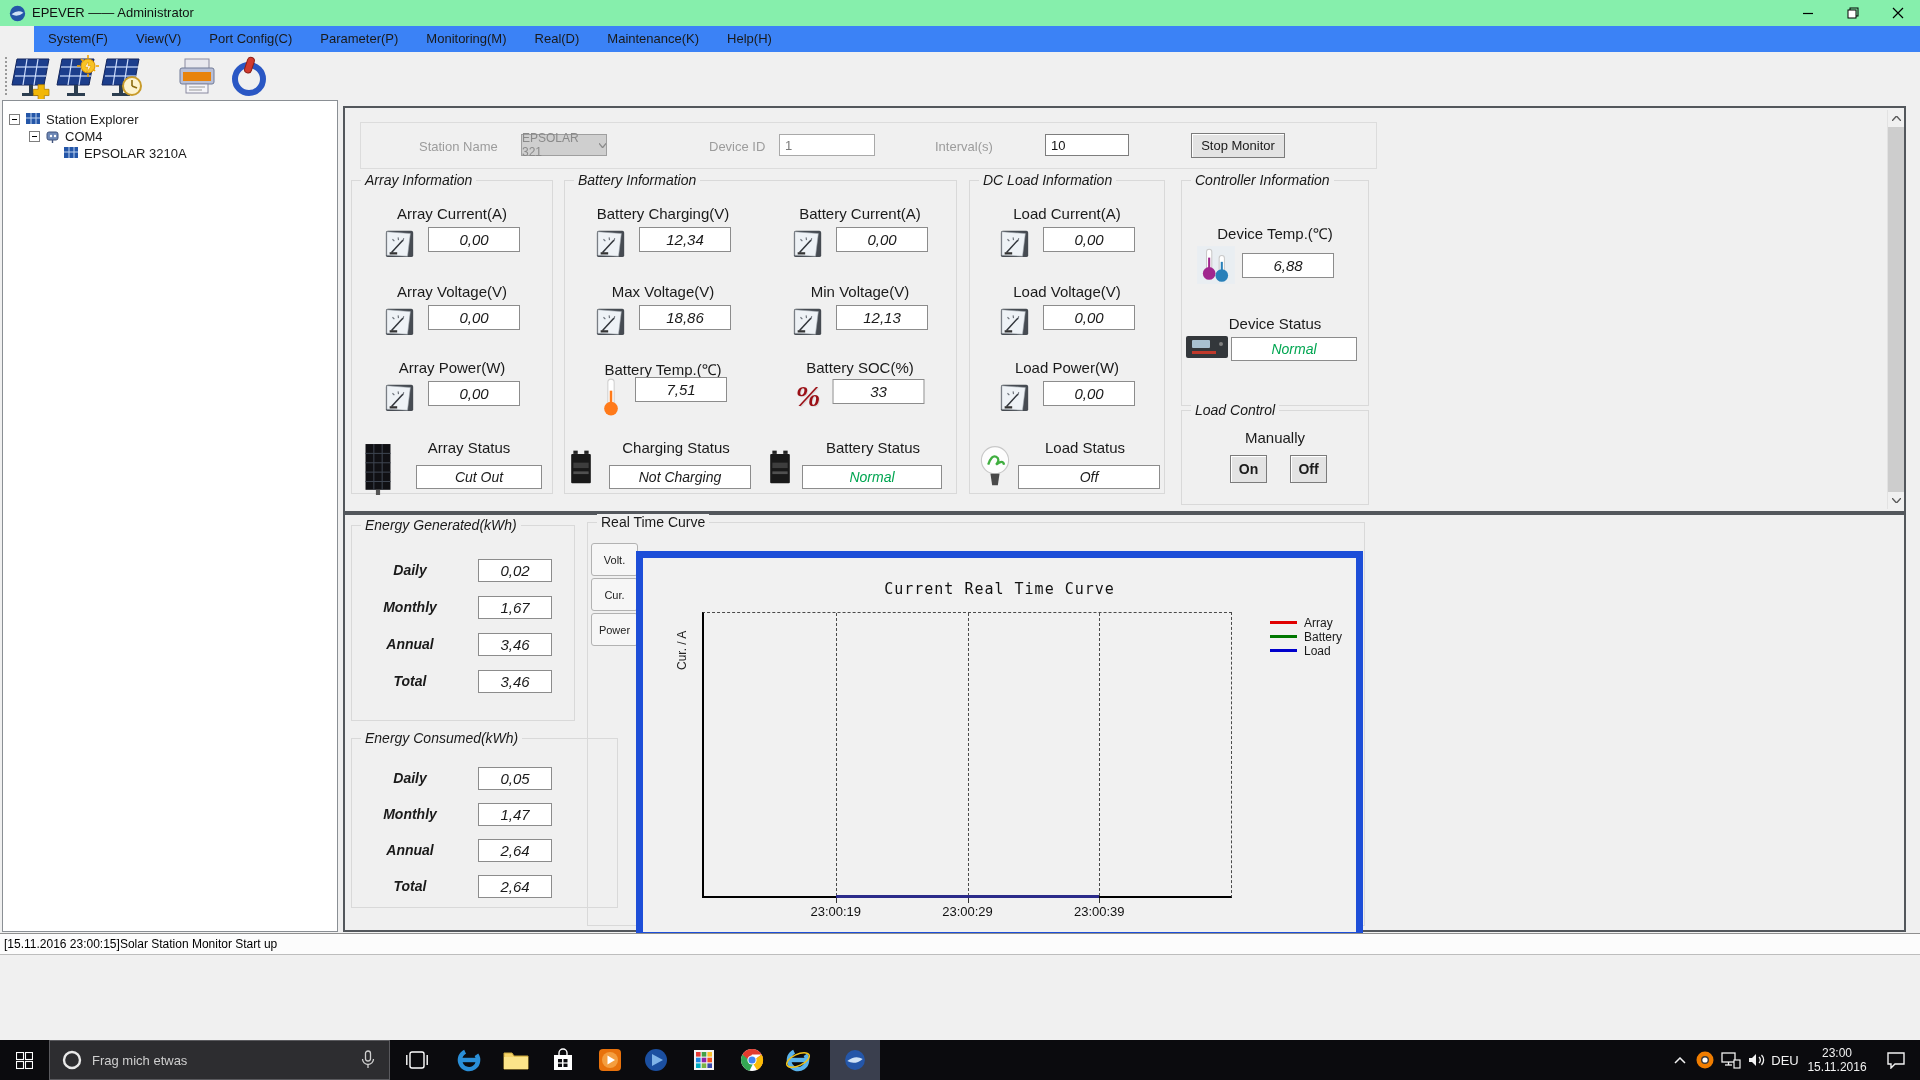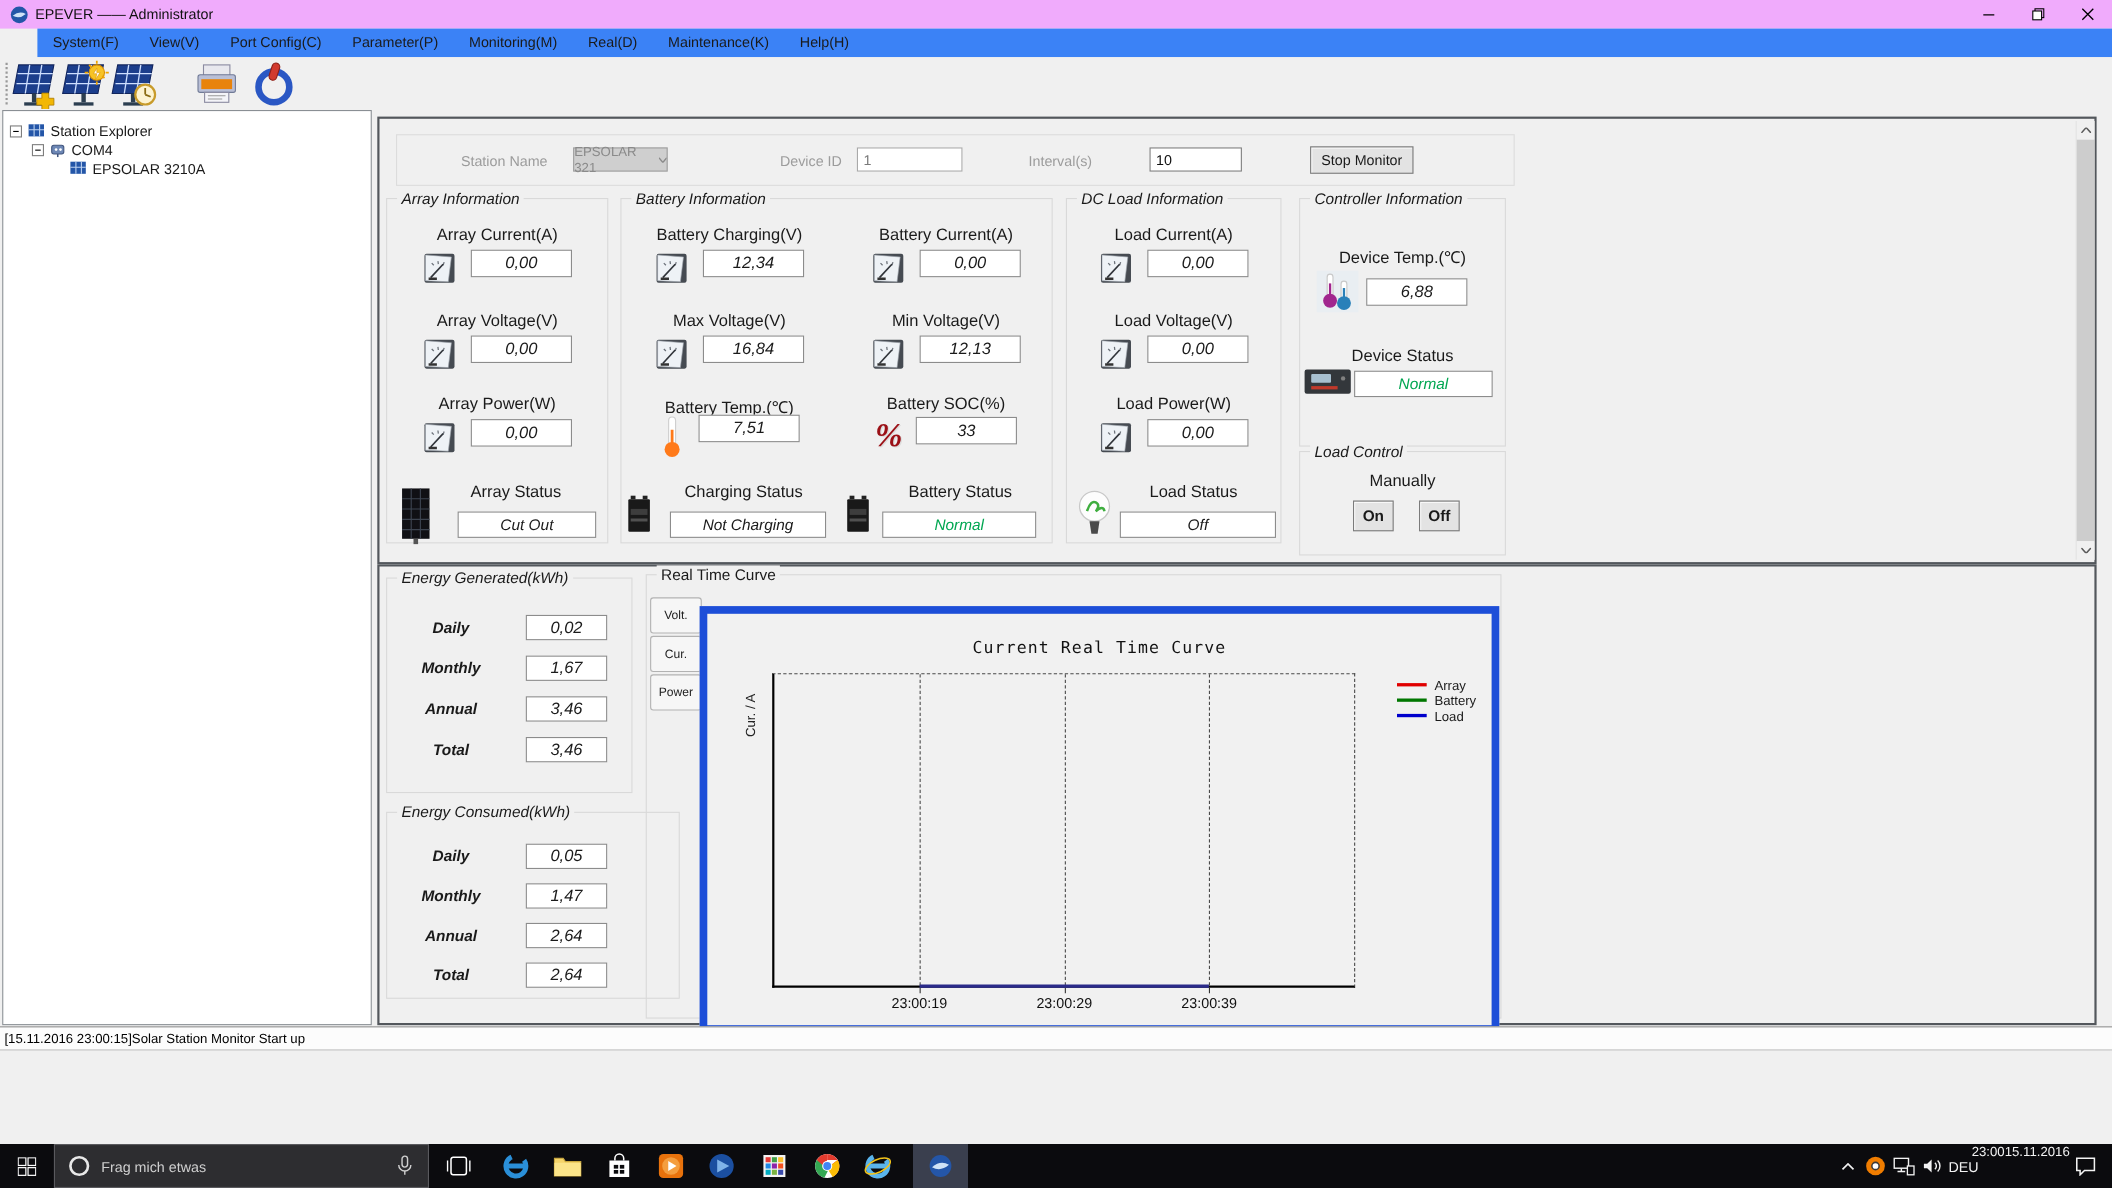--- a/index.html
+++ b/index.html
@@ -1,21 +1,21 @@
 <!DOCTYPE html>
 <html><head>
 <meta charset="utf-8">
 <style>
   * { margin:0; padding:0; box-sizing:border-box; }
   html,body { width:1920px; height:1080px; overflow:hidden; }
   body { font-family:"Liberation Sans", sans-serif; background:#f0f0f0; color:#1a1a1a; position:relative; }
   .abs { position:absolute; }
 
   
-  .titlebar { position:absolute; left:0; top:0; width:1920px; height:26px; background:#f0abfc; }
+  .titlebar { position:absolute; left:0; top:0; width:1920px; height:26px; background:#86efac; }
   .titlebar .title { position:absolute; left:32px; top:0; line-height:26px; font-size:13px; color:#111; }
   .applogo { position:absolute; left:9px; top:5px; width:17px; height:17px; }
   .wbtn { position:absolute; top:0; width:45px; height:26px; display:flex; align-items:center; justify-content:center; }
   .menubar { position:absolute; left:0; top:26px; width:1920px; height:26px; background:#3b82f6; display:flex; padding-left:0;margin-left:34px; }
   .menubar .mitem { padding:0 14px; line-height:26px; font-size:13px; color:#1a1a1a; }
   .toolbar { position:absolute; left:0; top:52px; width:1920px; height:48px; background:#f0f0f0; }
   .grip { position:absolute; left:5px; top:5px; height:38px; border-left:2px dotted #9a9a9a; }
   .tbtn { position:absolute; top:3px; width:44px; height:44px; }
 
   
@@ -72,21 +72,21 @@
   .statusbar { position:absolute; left:0; top:933px; width:1920px; height:22px; background:#fcfcfc; border-top:1px solid #8f8f8f; border-bottom:1px solid #bdbdbd; font-size:12px; line-height:20px; padding-left:4px; color:#000; }
 
   
   .taskbar { position:absolute; left:0; top:1040px; width:1920px; height:40px; background:#0b0b0e; }
   .startbtn { position:absolute; left:0; top:0; width:48px; height:40px; display:flex; align-items:center; justify-content:center; }
   .searchbox { position:absolute; left:49px; top:0; width:341px; height:40px; background:#2d2d30; border:1px solid #5a5a5e; display:flex; align-items:center; }
   .searchtext { font-size:13px; color:#cfcfcf; margin-left:10px; }
   .tkslot { position:absolute; top:0; width:47px; height:40px; display:flex; align-items:center; justify-content:center; }
   .activetile { position:absolute; left:830px; top:0; width:50px; height:40px; background:#3a3f4e; display:flex; align-items:center; justify-content:center; }
   .traytxt { color:#f2f2f2; font-size:13px; }
-  .clockblock { position:absolute; left:1800px; top:0; width:74px; height:40px; display:flex; flex-direction:row; justify-content:center; text-align:center; color:#f2f2f2; font-size:12px; line-height:14px; }
+  .clockblock { position:absolute; left:1800px; top:0; width:74px; height:40px; display:flex; flex-direction:column; justify-content:center; text-align:center; color:#f2f2f2; font-size:12px; line-height:14px; }
 </style>
 </head>
 <body>
 
 <svg width="0" height="0" style="position:absolute" aria-hidden="true">
   <defs>
     <symbol id="sy-meter" viewBox="0 0 34 34">
       <rect x="2" y="4" width="29" height="28" rx="2" fill="#464b52"></rect>
       <polygon points="3,5 28,7 25,31 3,30" fill="#eef2f6" stroke="#9aa0a8" stroke-width="0.6"></polygon>
       <line x1="9" y1="13" x2="11" y2="15" stroke="#6a7078" stroke-width="1.2"></line>
@@ -346,21 +346,21 @@
         <svg width="32" height="32">
             <use href="#sy-meter"></use>
           </svg>
         <div class="vbox v92">12,34</div>
       </div>
       <div class="mlabel" style="top:102px">Max Voltage(V)</div>
       <div class="mrow" style="top:124px">
         <svg width="32" height="32">
             <use href="#sy-meter"></use>
           </svg>
-        <div class="vbox v92">16,84</div>
+        <div class="vbox v92">18,86</div>
       </div>
       <div class="mlabel" style="top:178px">Battery Temp.(℃)</div>
       <div class="mrow" style="top:196px">
         <svg width="24" height="40">
             <use href="#sy-thermo"></use>
           </svg>
         <div class="vbox v92">7,51</div>
       </div>
       <svg class="icon-abs" style="left:4px; top:264px" width="24" height="44" viewBox="0 0 22 32">
           <use href="#sy-batt"></use>

